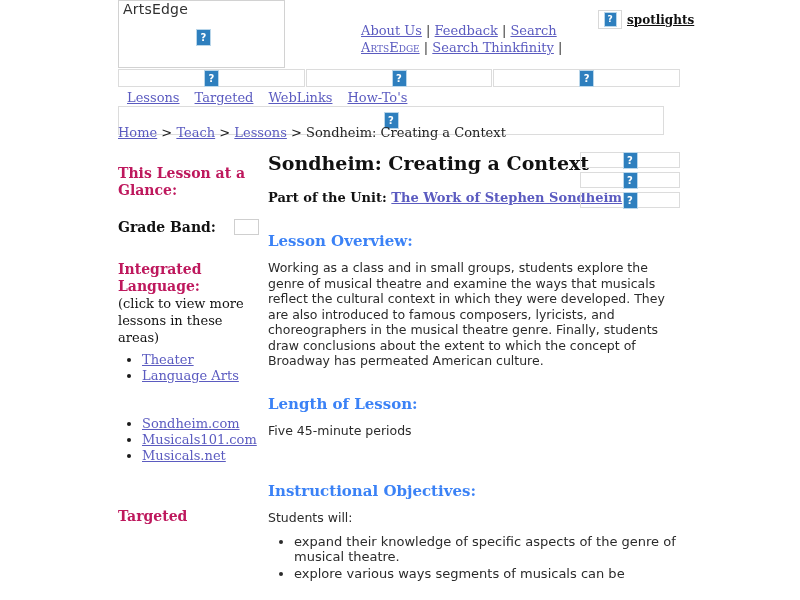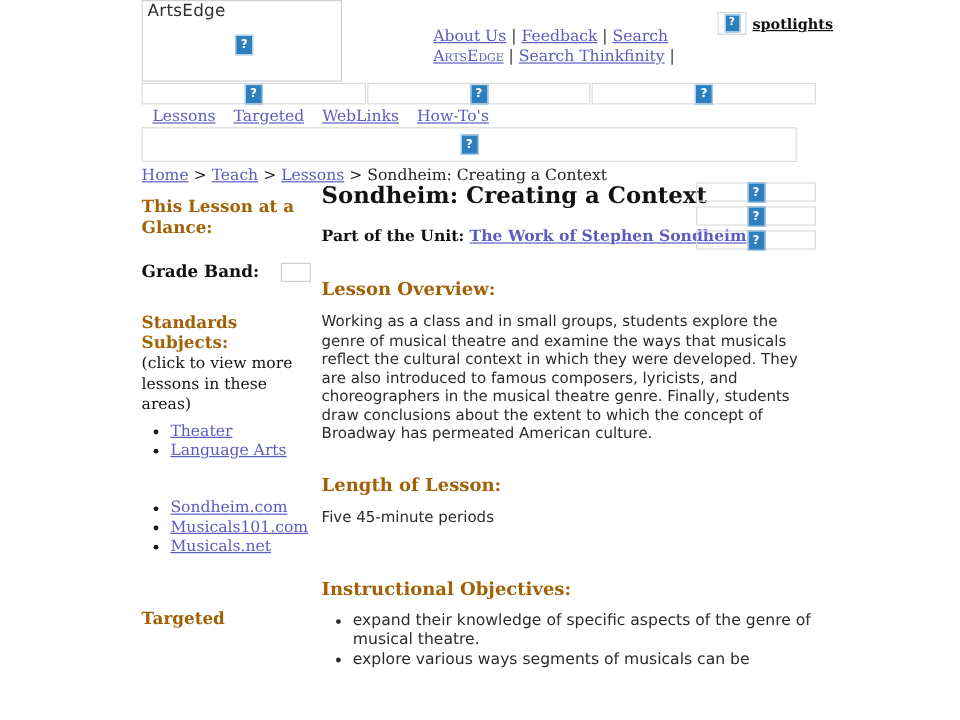--- a/index.html
+++ b/index.html
@@ -152,21 +152,21 @@
     border: 1px solid #dcdcdc;
     display: flex;
     align-items: center;
     justify-content: center;
     box-sizing: border-box;
   }
 
   .breadcrumb {
     position: absolute;
     left: 0px;
-    top: 139px;
+    top: 125px;
     font-family: "DejaVu Serif", serif;
     font-size: 13px;
     color: #222;
   }
   .breadcrumb a { color: #5b5bc0; text-decoration: underline; }
   .breadcrumb .sep { color: #222; }
 
   
   .leftcol {
     position: absolute;
@@ -195,21 +195,21 @@
     align-items: center;
     justify-content: center;
     box-sizing: border-box;
   }
 
   h2.sec {
     font-family: "DejaVu Serif", serif;
     font-size: 15px;
     font-weight: bold;
     margin: 0 0 10px 0;
-    color: #a16207;
+    color: #3b82f6;
   }
   .lead-title {
     font-family: "DejaVu Serif", serif;
     font-size: 19px;
     font-weight: bold;
     line-height: 23px;
     color: #111;
     margin: 0;
   }
   .unit-line {
@@ -243,21 +243,21 @@
     color: #2b2b2b;
     margin-bottom: 1px;
   }
 
   
   .side-head {
     font-family: "DejaVu Serif", serif;
     font-size: 14px;
     font-weight: bold;
     line-height: 17px;
-    color: #a16207;
+    color: #be185d;
   }
   .side-sub {
     font-family: "DejaVu Serif", serif;
     font-size: 13px;
     font-weight: normal;
     line-height: 17px;
     color: #111;
   }
   .gradeband {
     display: flex;
@@ -349,21 +349,21 @@
     <div class="leftcol">
       <div class="side-head">This Lesson at a Glance:</div>
 
       <div class="gradeband">
         <span class="gb-label">Grade Band:</span>
         <span class="emptybox"></span>
       </div>
 
       <div class="gap-lg"></div>
 
-      <div class="side-head">Standards Subjects:</div>
+      <div class="side-head">Integrated Language:</div>
       <div class="side-sub">(click to view more lessons in these areas)</div>
       <ul class="sidelist">
         <li><a href="#">Theater</a></li>
         <li><a href="#">Language Arts</a></li>
       </ul>
 
       <div class="gap-lg"></div>
 
       <ul class="sidelist">
         <li><a href="#">Sondheim.com</a></li>
@@ -392,20 +392,21 @@
 
       <div class="gap-lg"></div>
 
       <h2 class="sec">Length of Lesson:</h2>
       <p class="body-text">Five 45-minute periods</p>
 
       <div class="gap-lg"></div>
       <div class="gap-md"></div>
 
       <h2 class="sec">Instructional Objectives:</h2>
+      <p class="body-text">Students will:</p>
       <ul class="objectives">
         <li>expand their knowledge of specific aspects of the genre of musical theatre.</li>
         <li>explore various ways segments of musicals can be</li>
       </ul>
     </div>
 
     <div class="sidebuttons">
       <div class="sbbox">
         <span class="bimg">?</span>
       </div>

